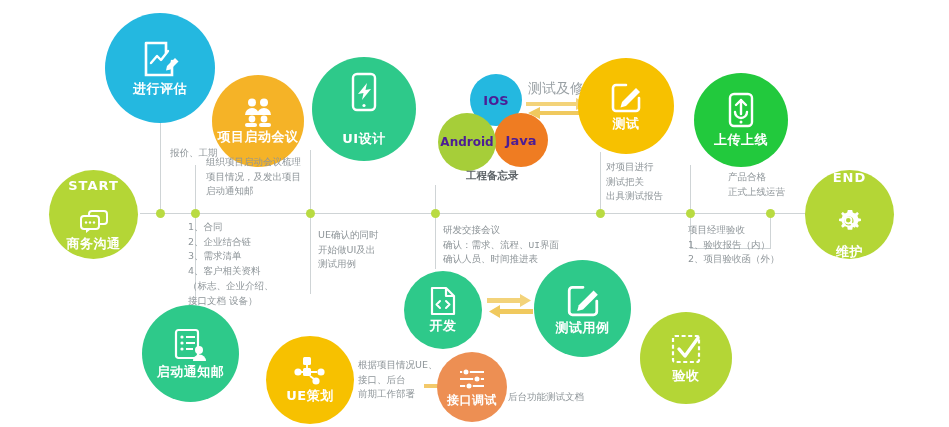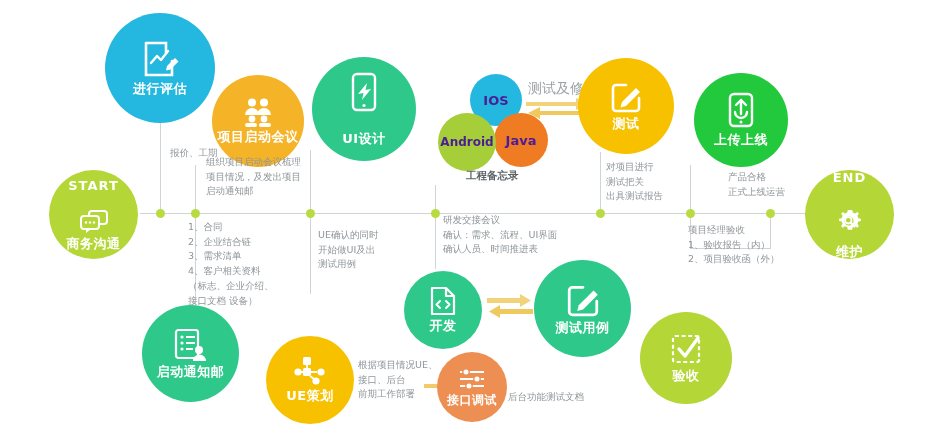--- a/index.html
+++ b/index.html
@@ -212,21 +212,21 @@
     </span>
     <div class="cap sm">上传上线</div>
   </div>
   <div class="txt" style="left:728px;top:170px;">产品合格
 正式上线运营</div>
 
   <div class="txt" style="left:688px;top:223px;">项目经理验收
 1、验收报告（内）
 2、项目验收函（外）</div>
 
-  <div class="txt" style="left:443px;top:213px;">研发交接会议
+  <div class="txt" style="left:443px;top:224px;font-family:Liberation Mono, monospace;">研发交接会议
 确认：需求、流程、UI界面
 确认人员、时间推进表</div>
 
   <div class="node" style="left:142px;top:305px;width:97px;height:97px;background:#2ec98a;">
     <span class="ico">
       <svg width="36" height="34" viewBox="0 0 36 34">
         <rect x="3" y="2" width="22" height="28" rx="2.5" fill="none" stroke="#fff" stroke-width="2.2"></rect>
         <circle cx="9" cy="9" r="1.6" fill="#fff"></circle>
           <rect x="13" y="8" width="9" height="2" fill="#fff"></rect>
         <circle cx="9" cy="15" r="1.6" fill="#fff"></circle>

